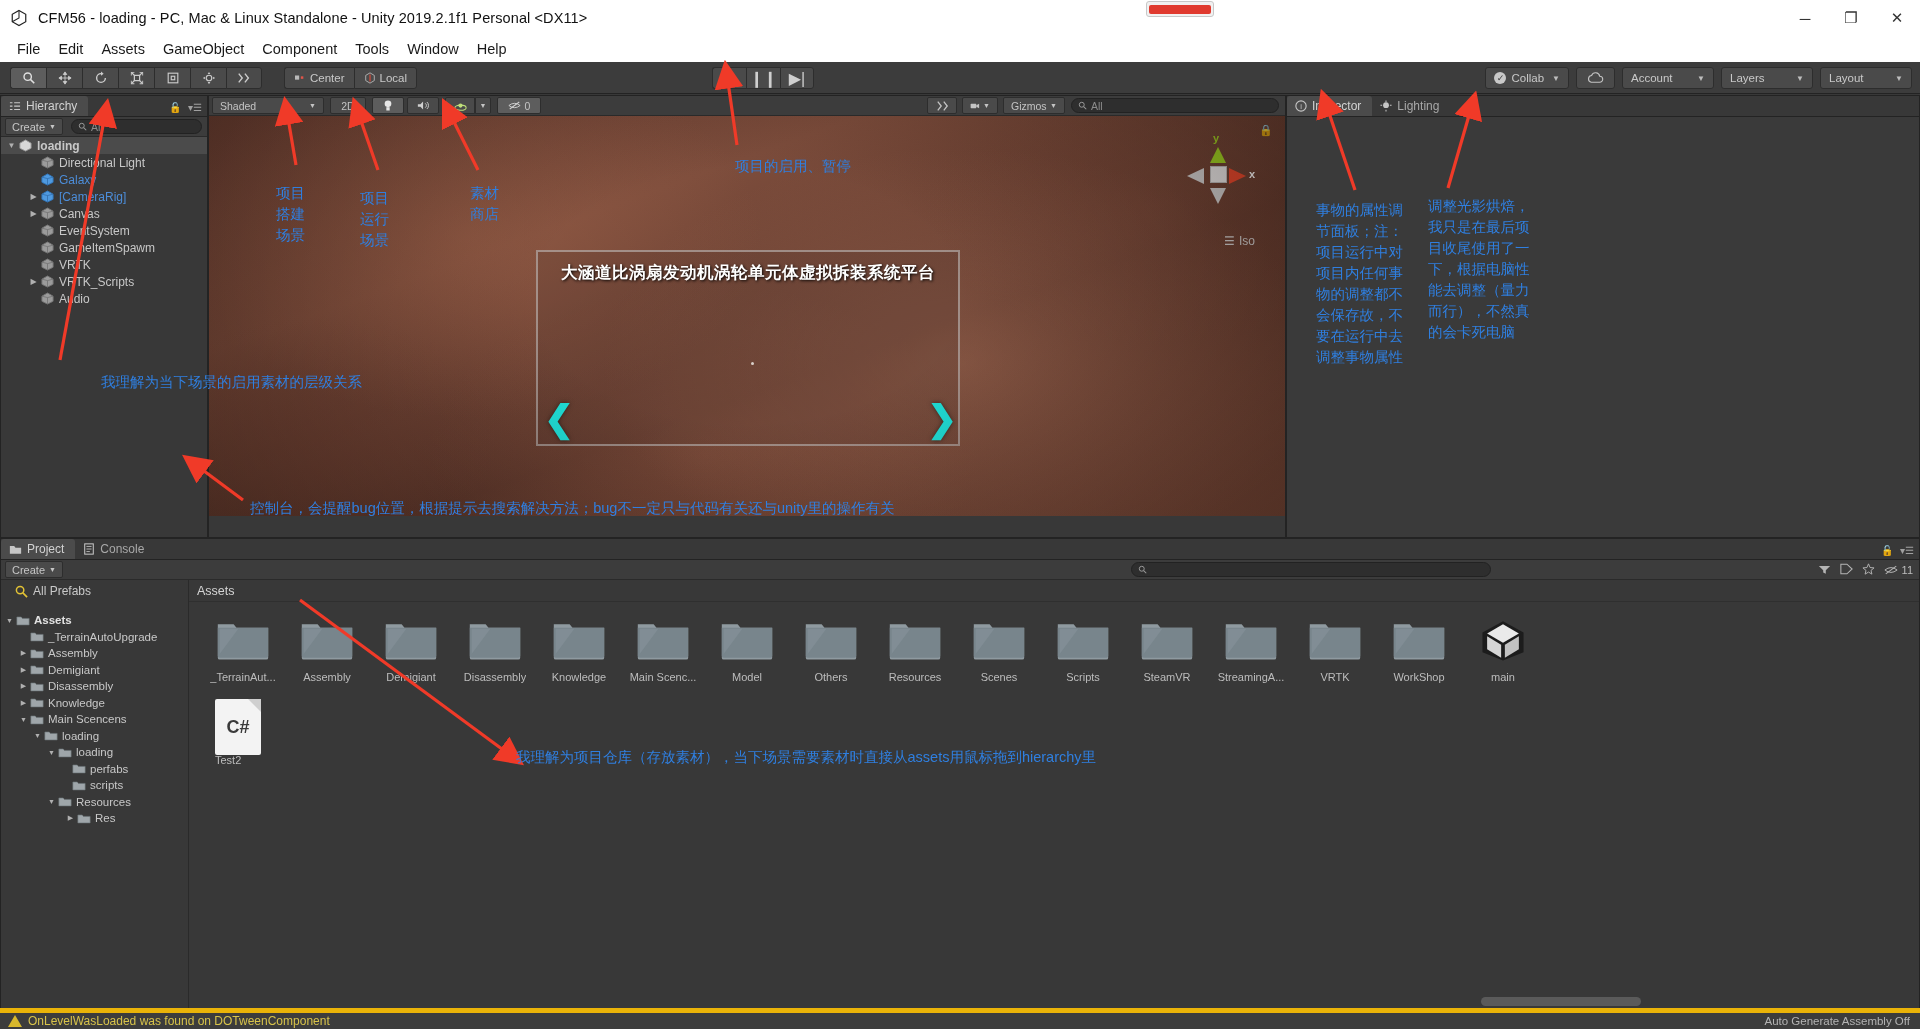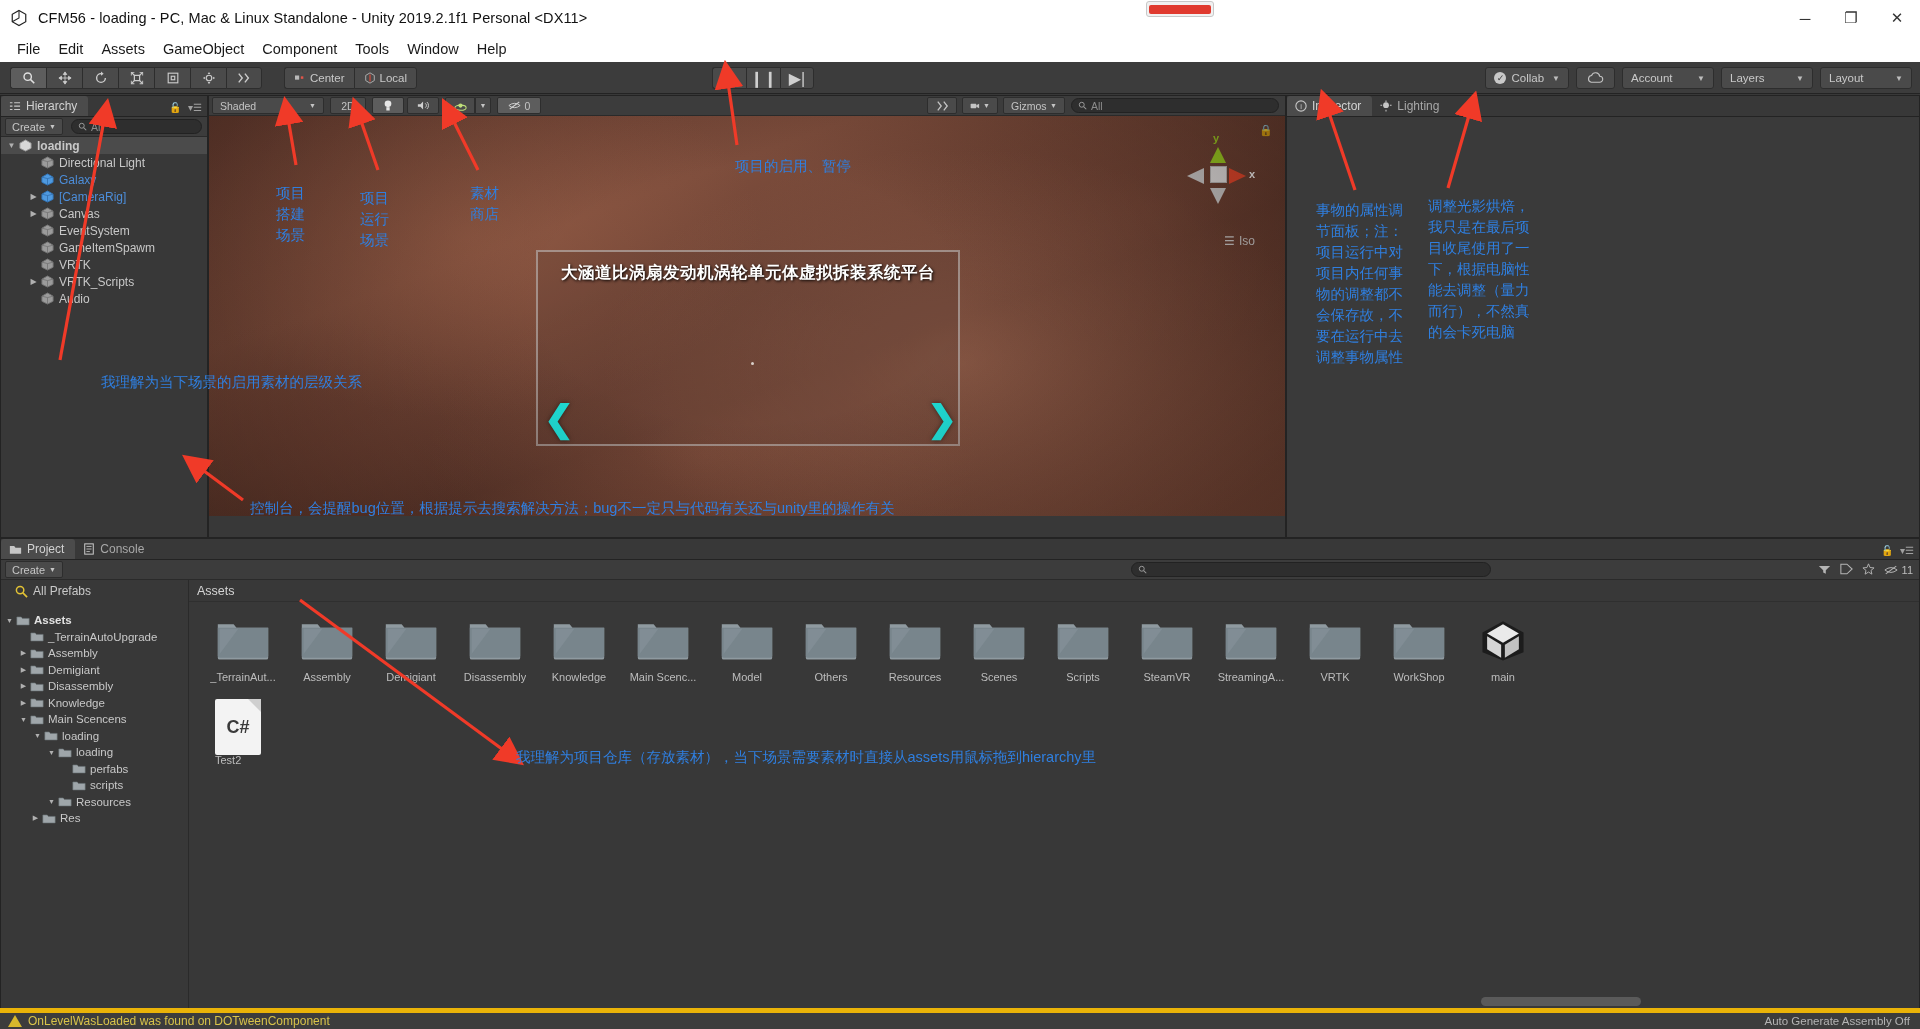--- a/index.html
+++ b/index.html
@@ -748,21 +748,21 @@
           </div>
           <div class="tree-row" style="padding-left: 44px;">
             <span class="arrow" style="font-size: 7px;">▼</span>
             <span style="display: inline-flex;">
               <svg class="folder-ico" viewBox="0 0 16 12">
                 <path d="M1 2 h5 l1.3 1.6 h7.7 v7.4 h-14 Z" fill="#9fa6aa" stroke="#6f7679" stroke-width=".7"></path>
               </svg>
             </span>
             <span>Resources</span>
           </div>
-          <div class="tree-row" style="padding-left: 28px;">
+          <div class="tree-row" style="padding-left: 63px;">
             <span class="arrow" style="font-size: 7px;">▶</span>
             <span style="display: inline-flex;">
               <svg class="folder-ico" viewBox="0 0 16 12">
                 <path d="M1 2 h5 l1.3 1.6 h7.7 v7.4 h-14 Z" fill="#9fa6aa" stroke="#6f7679" stroke-width=".7"></path>
               </svg>
             </span>
             <span>Res</span>
           </div>
         </div>
       <div class="proj-content">

